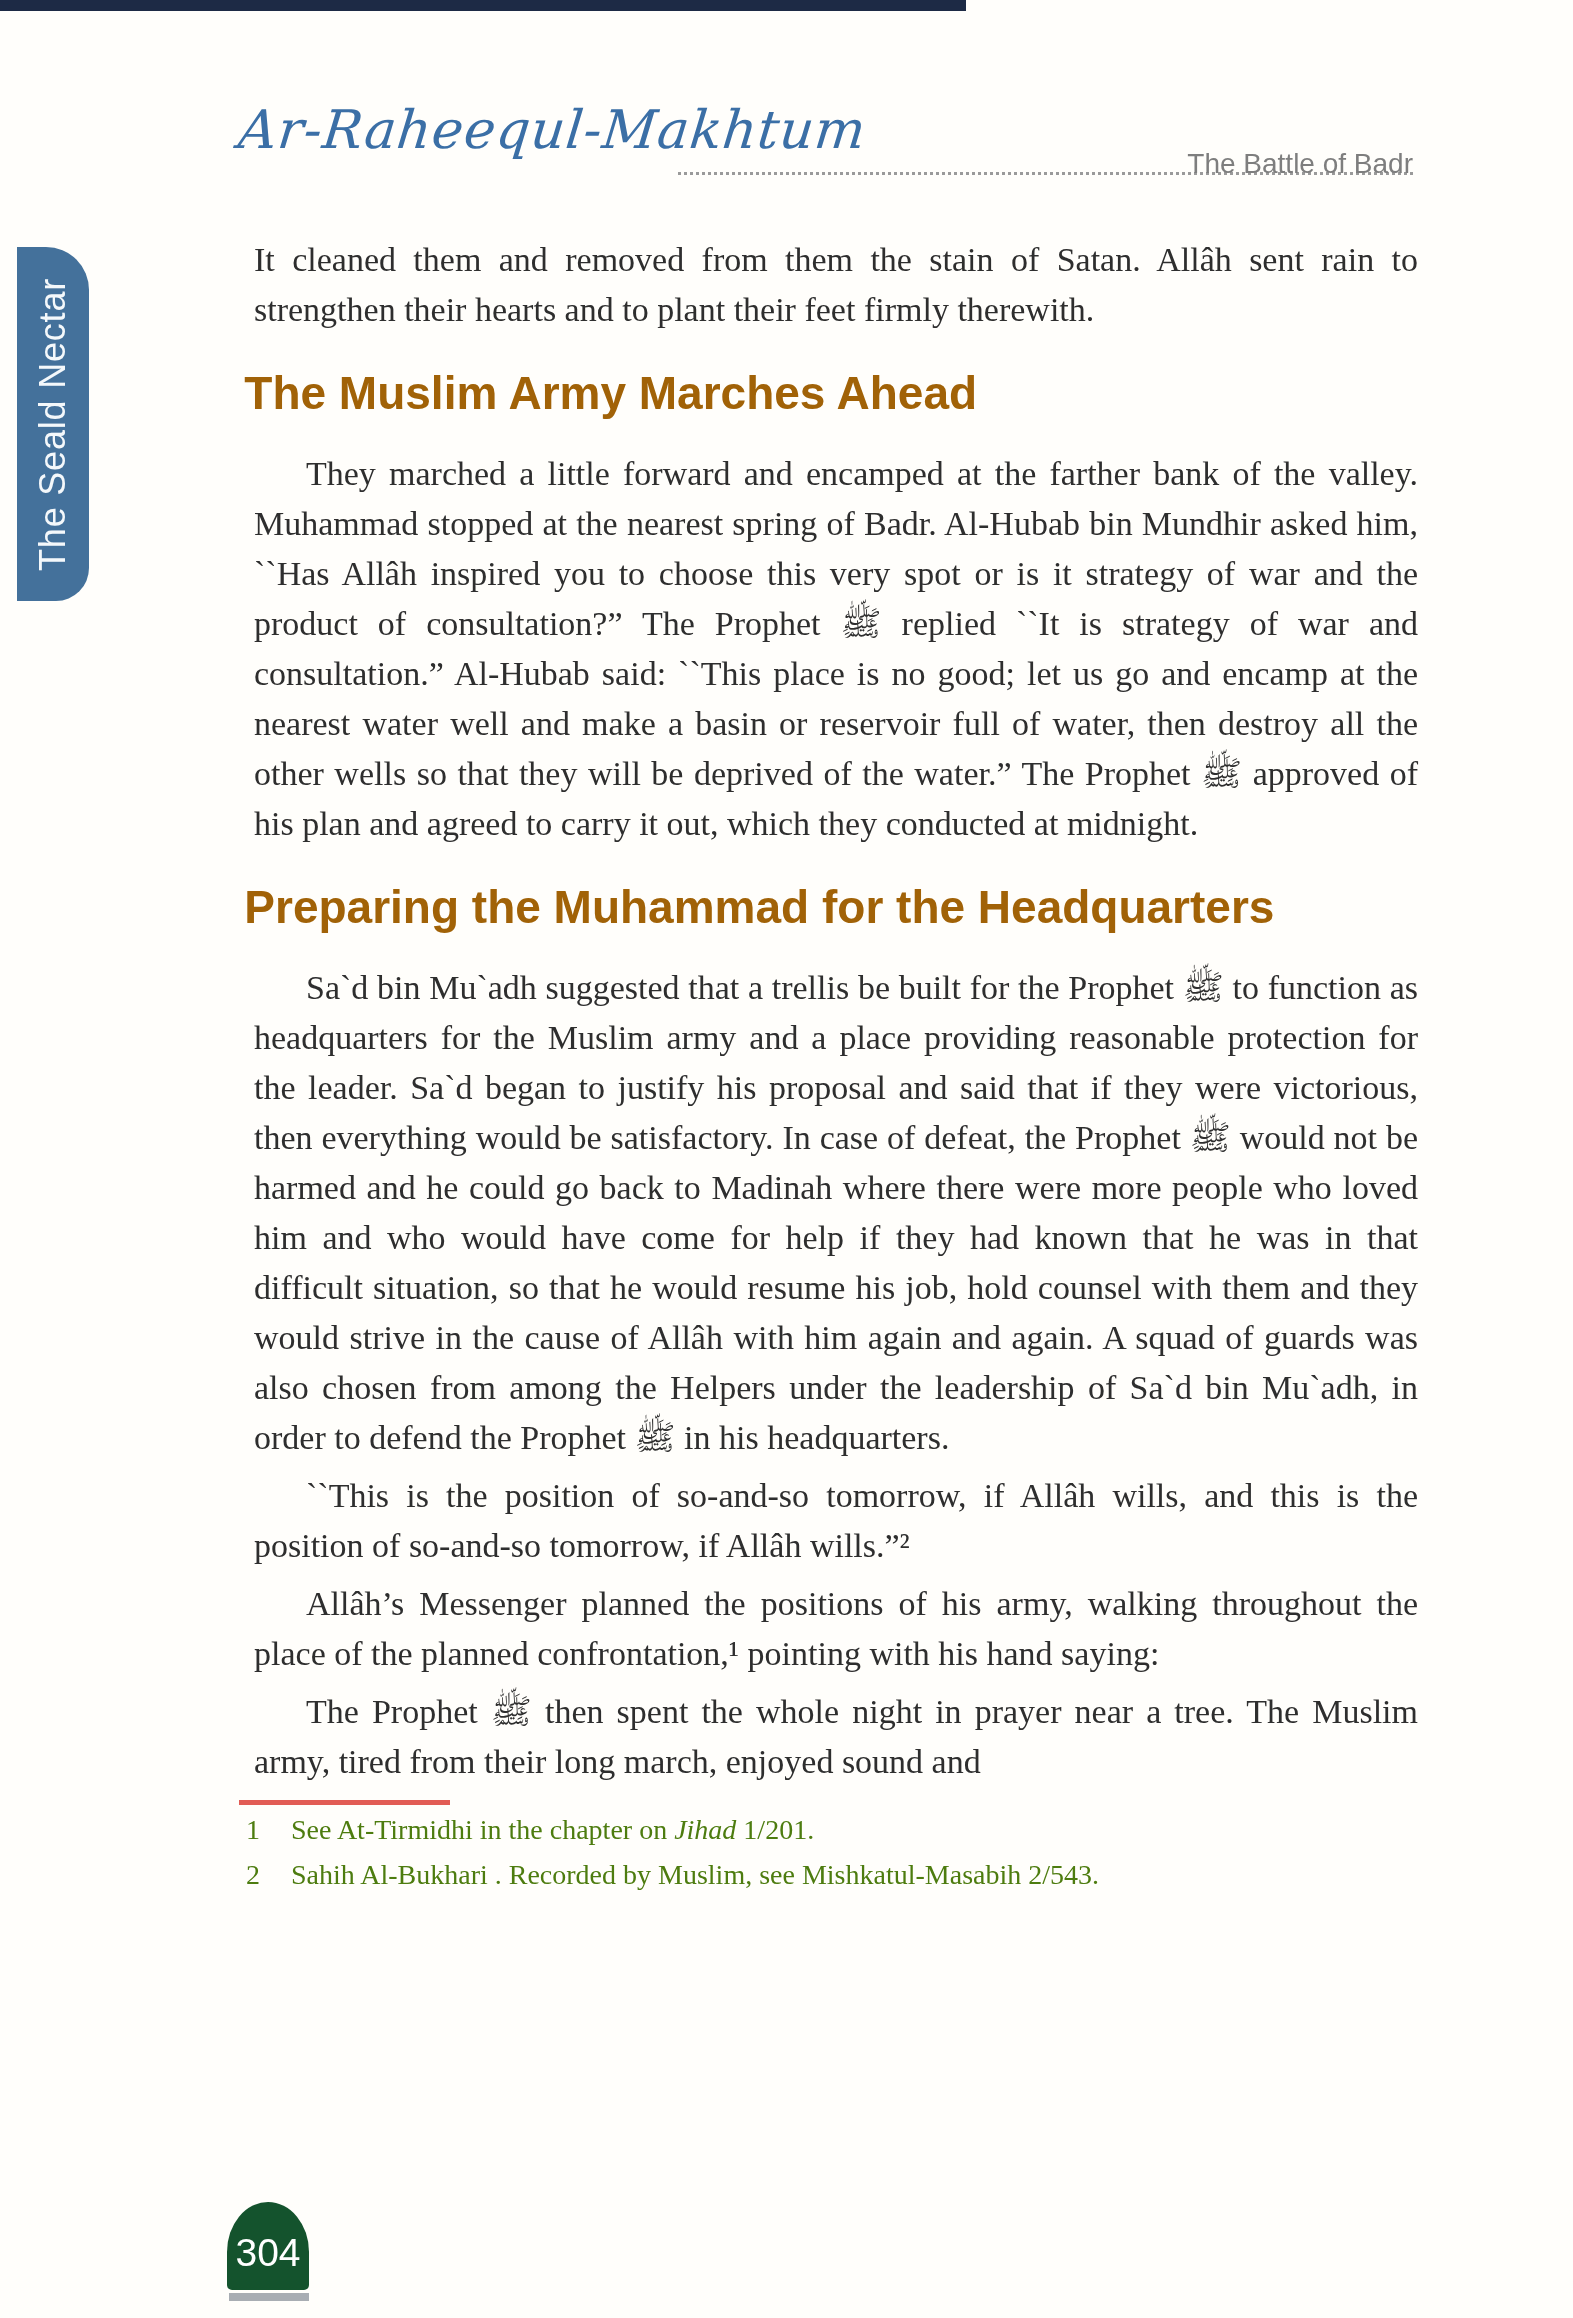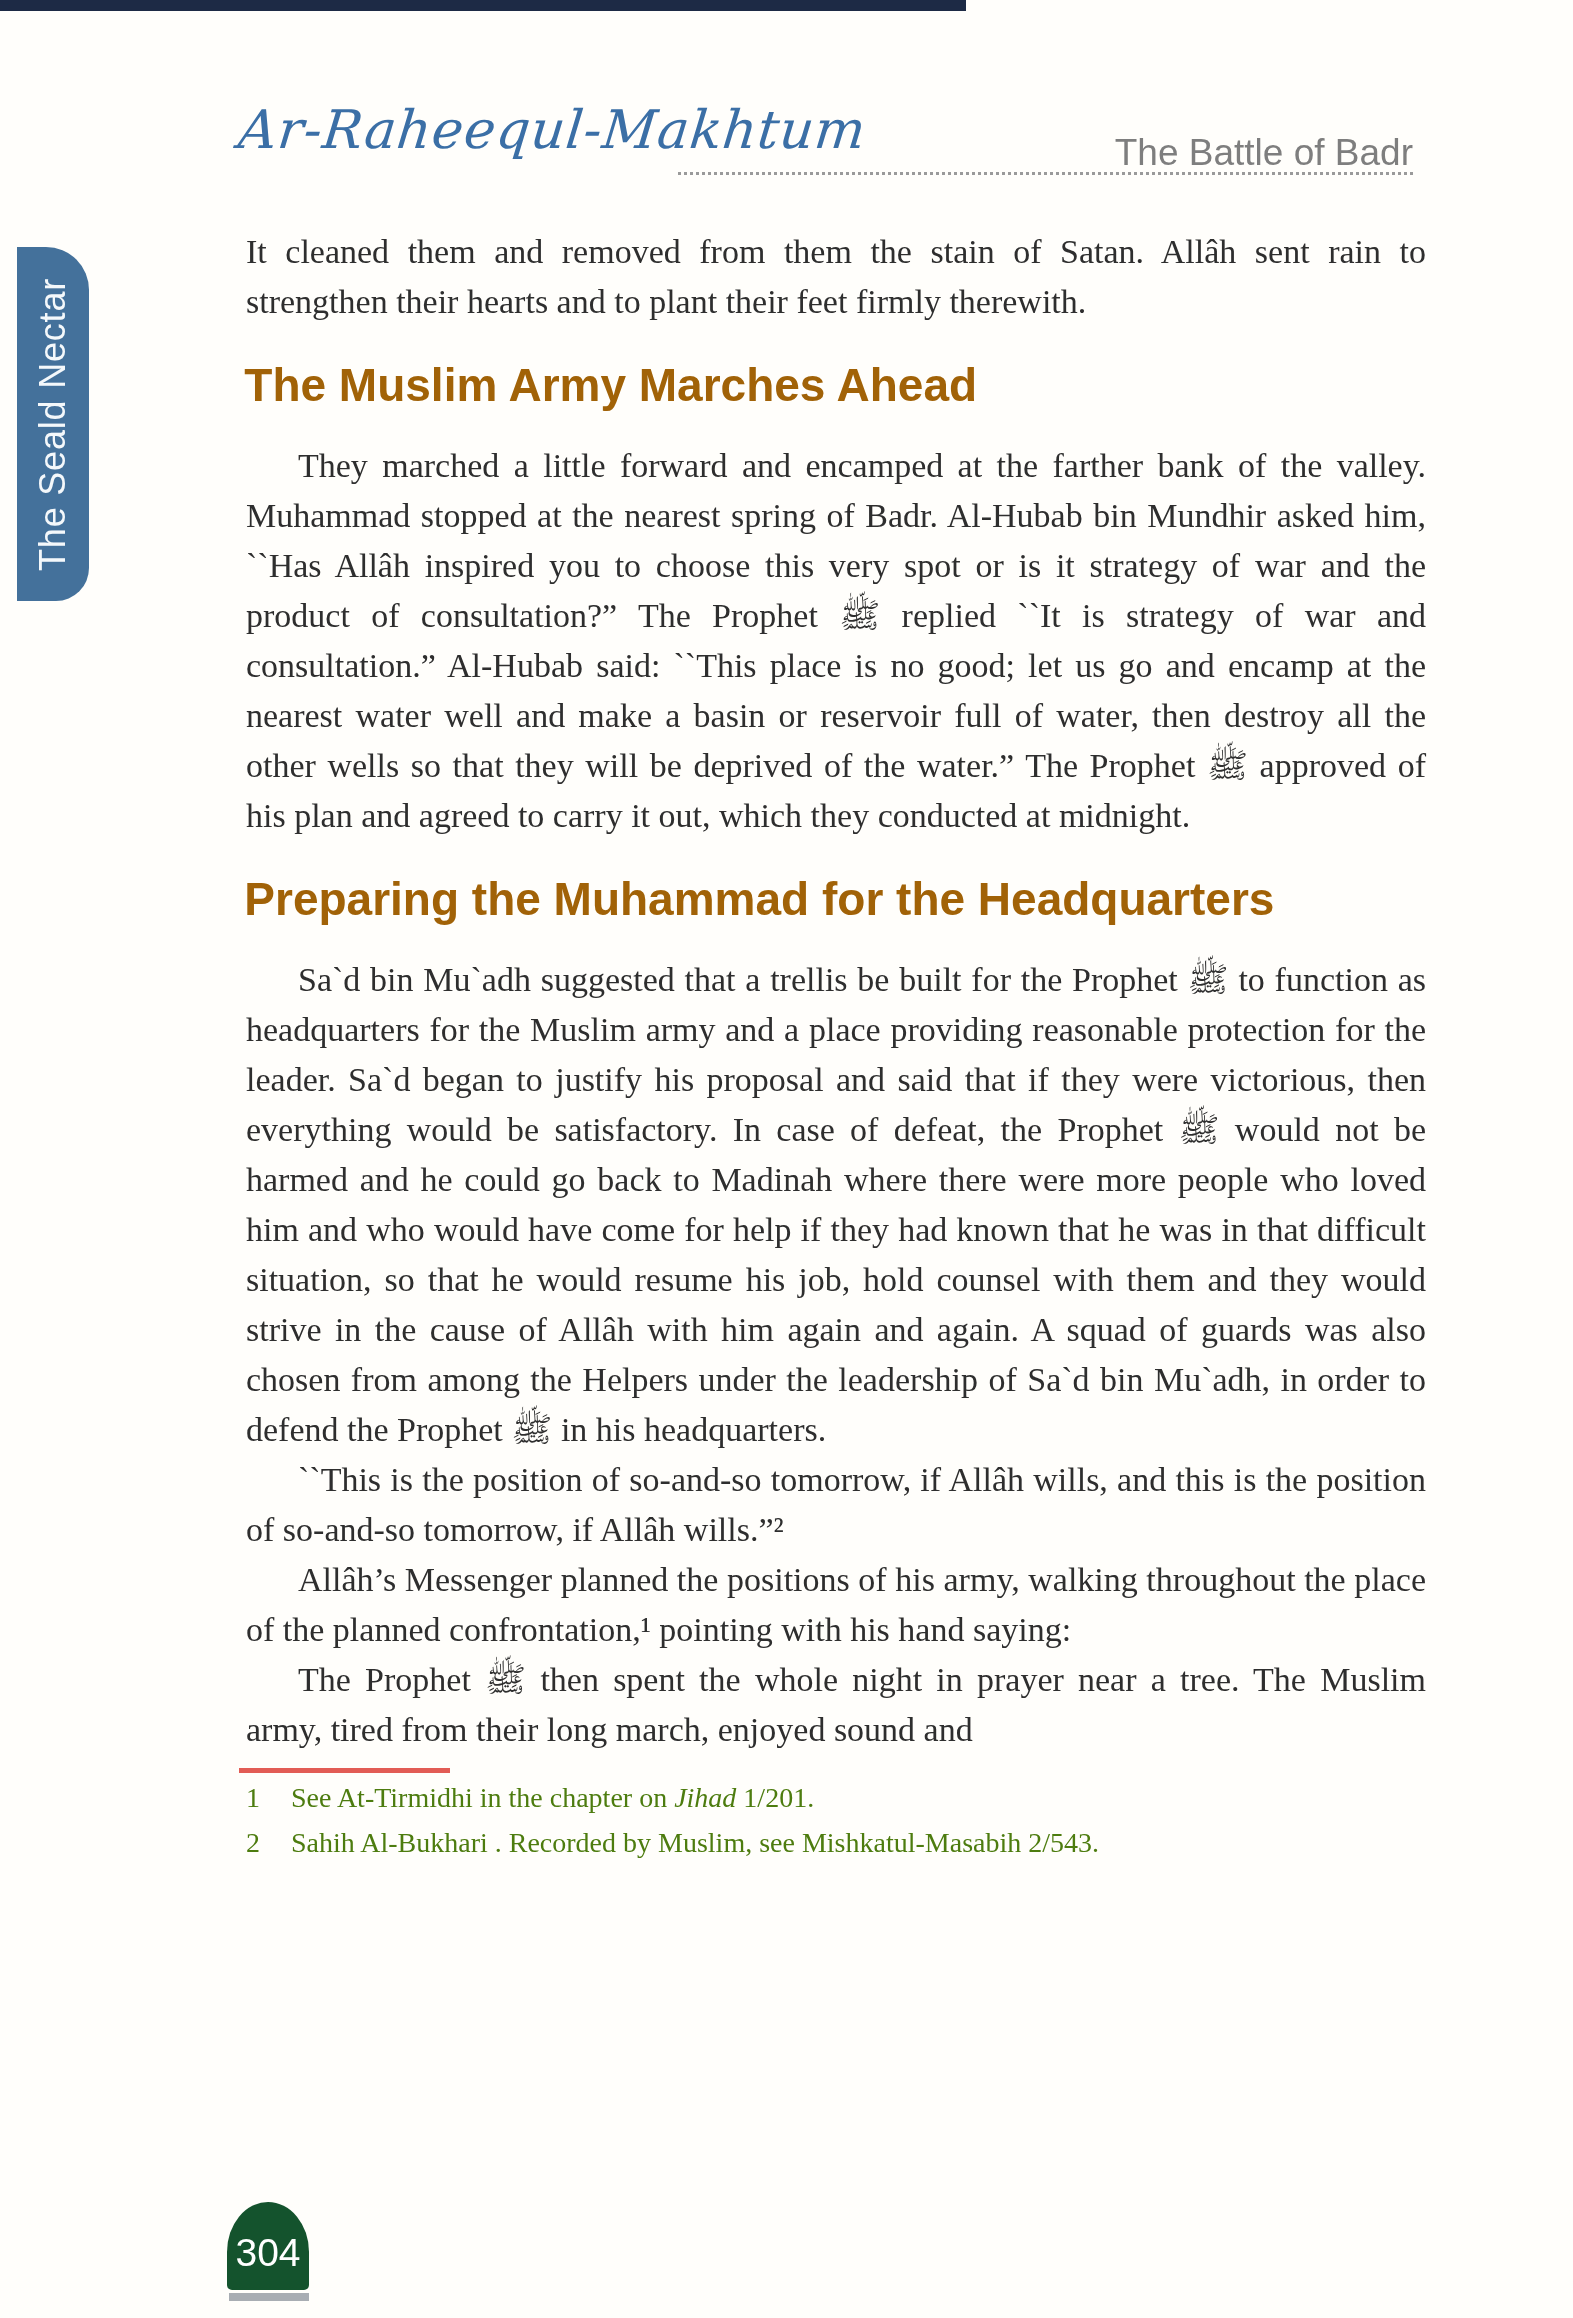--- a/index.html
+++ b/index.html
@@ -33,23 +33,23 @@
     white-space: nowrap;
   }
   .dotted-rule {
     position: absolute;
     left: 678px; top: 144px;
     width: 735px; height: 28px;
     border-bottom: 3.3px dotted #9a9a9a;
   }
   .chapter-title {
     position: absolute;
-    top: 132px; right: 160px;
+    top: 148px; right: 160px;
     font-family: "Liberation Sans", sans-serif;
-    font-size: 37px;
+    font-size: 28px;
     color: #7e7e7e;
     white-space: nowrap;
   }
 
   
   .side-tab {
     position: absolute;
     left: 16.7px; top: 247px;
     width: 72px; height: 354px;
     background: #44719b;
@@ -71,21 +71,21 @@
   
   .content {
     position: absolute;
     left: 246px; top: 227px;
     width: 1180px;
     font-size: 34px;
     line-height: 50px;
     color: #2e2e2e;
     text-align: justify;
   }
-  .content p { margin: 0; }
+  .content p { margin: 8px; }
   .indent { text-indent: 52px; }
   .heading {
     font-family: "Liberation Sans", sans-serif;
     font-size: 46px;
     line-height: 52px;
     font-weight: 600;
     color: #a16207;
     letter-spacing: 0;
     margin: 32px 0 30px -1.7px;
     text-align: left;

